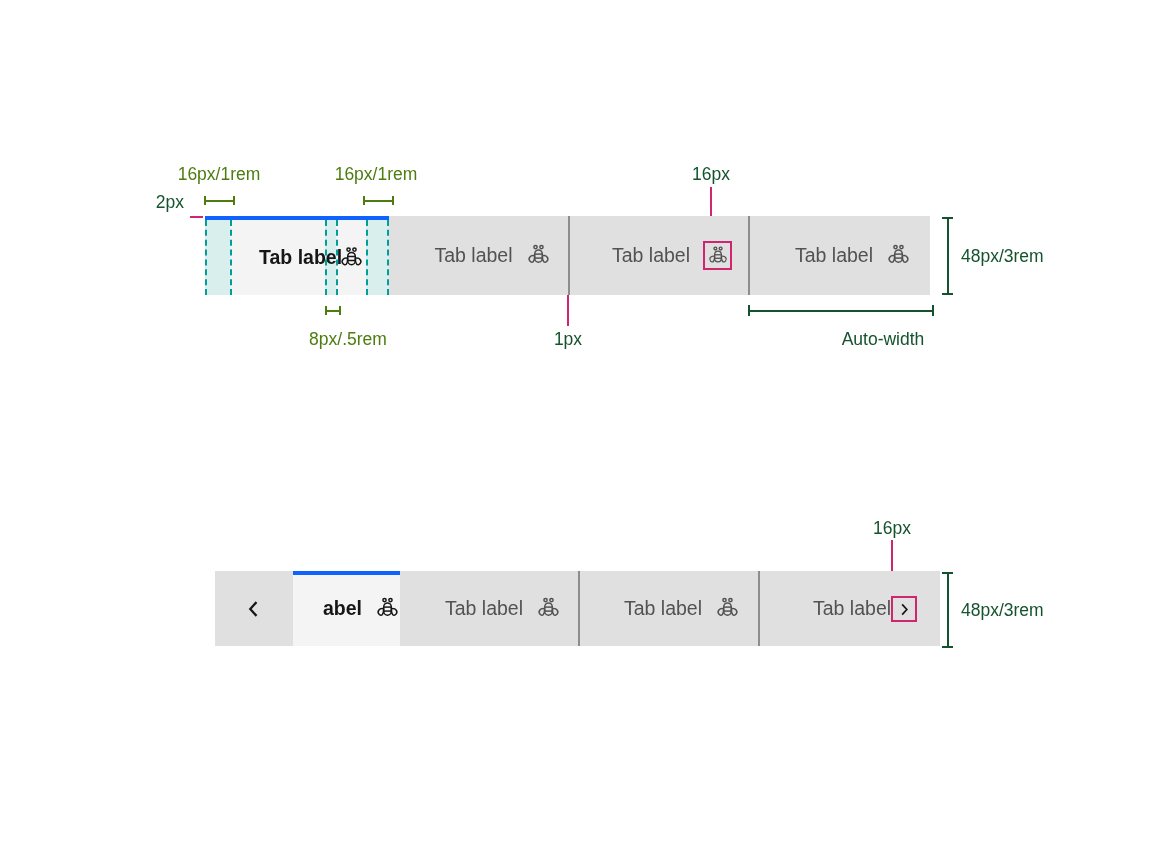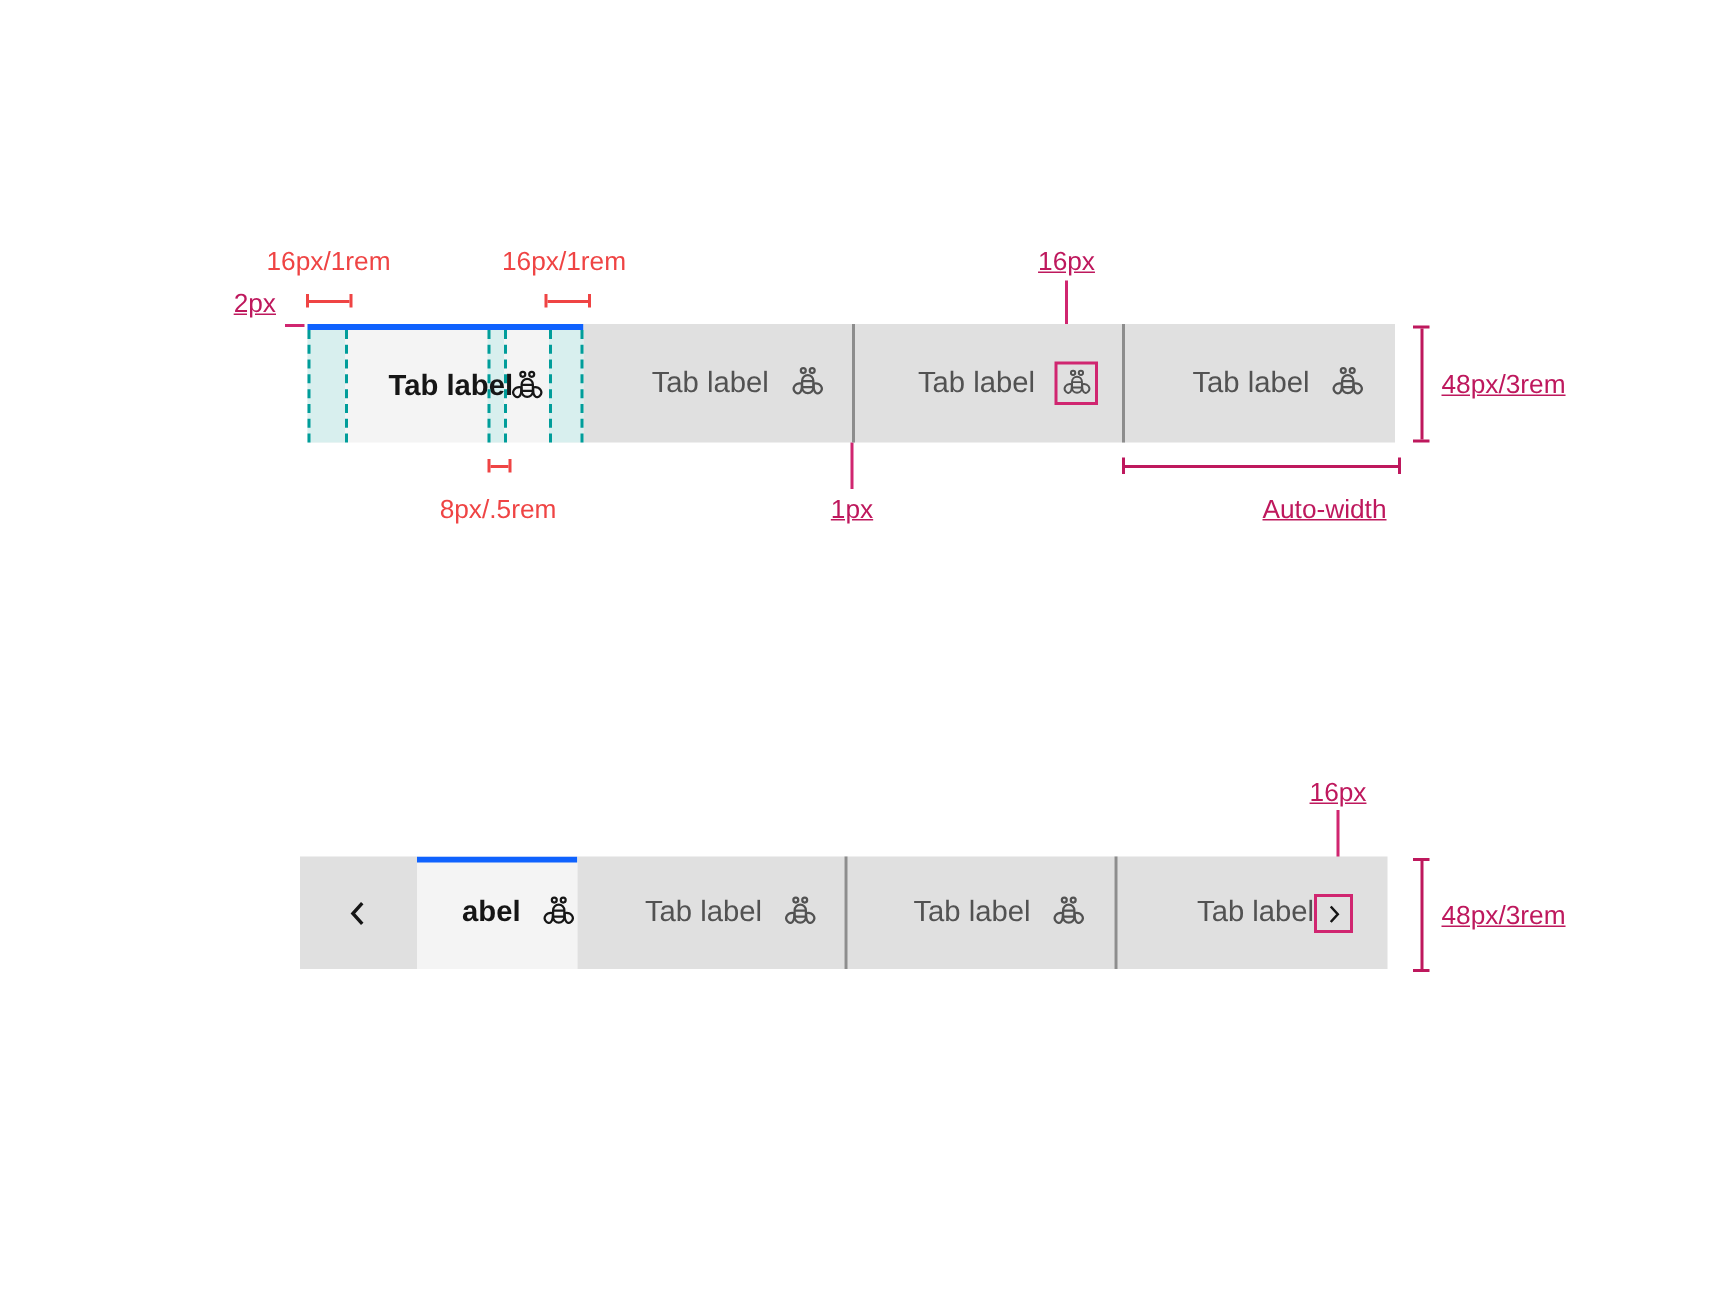--- a/index.html
+++ b/index.html
@@ -2,22 +2,22 @@
 <html><head>
 <meta charset="utf-8">
 <style>
   html,body { margin:0; padding:0; background:#ffffff; }
   .canvas {
     position:relative; width:1152px; height:864px; background:#ffffff;
     font-family:"Liberation Sans","DejaVu Sans",sans-serif; overflow:hidden;
   }
   
   .lbl { position:absolute; font-size:17.5px; line-height:1.25; white-space:nowrap; }
-  .teal { color:#ef4444; }
-  .pink { color:#be185d;text-decoration:underline; }
+  .teal { color:#4d7c0f; }
+  .pink { color:#14532d; }
   .ctr { transform:translateX(-50%); }
   .rt { text-align:right; }
   
   .measure-h { position:absolute; height:9px; border-left:2px solid currentColor; border-right:2px solid currentColor; }
   .measure-h::after { content:""; position:absolute; left:0; right:0; top:50%; margin-top:-1px; border-top:2px solid currentColor; }
   .measure-v { position:absolute; width:11px; border-top:2px solid currentColor; border-bottom:2px solid currentColor; }
   .measure-v::after { content:""; position:absolute; top:0; bottom:0; left:50%; margin-left:-1px; border-left:2px solid currentColor; }
   .vline { position:absolute; width:0; border-left:2px solid #d02670; }
   .hdash { position:absolute; height:0; border-top:2px solid #d02670; }
   
@@ -143,26 +143,26 @@
   <div class="measure-v pink" style="left:942px; top:217px; height:74px;"></div>
   <div class="lbl pink" style="left:961px; top:246px;">48px/3rem</div>
 
   <div class="vline" style="left:567px; top:295px; height:31px;"></div>
   <div class="lbl pink ctr" style="left:568px; top:329px;text-align:right;">1px</div>
 
   <div class="measure-h pink" style="left:748px; top:305px; width:182px; height:11px;"></div>
   <div class="lbl pink ctr" style="left:883px; top:329px;">Auto-width</div>
 
   <div class="measure-h teal" style="left:325px; top:306px; width:12px;"></div>
-  <div class="lbl teal ctr" style="left:332px; top:329px;">8px/.5rem</div>
+  <div class="lbl teal ctr" style="left:348px; top:329px;">8px/.5rem</div>
 
   <div class="lbl pink ctr" style="left:892px; top:518px;">16px</div>
   <div class="vline" style="left:891px; top:540px; height:57px;"></div>
 
-  <div class="bar" style="left:200px; top:571px; width:725px; height:75px;">
+  <div class="bar" style="left:215px; top:571px; width:725px; height:75px;">
 
     <div class="scrollbtn" style="left:0; width:78px;">
       <span>
         <svg class="chev" width="20" height="20" viewBox="0 0 16 16">
             <polyline points="10,2.5 5,8 10,13.5"></polyline>
           </svg>
       </span>
     </div>
 
     <div class="tab selected" style="left:78px; width:107px; justify-content:flex-start; padding-left:2px; box-sizing:border-box; overflow:hidden;">

